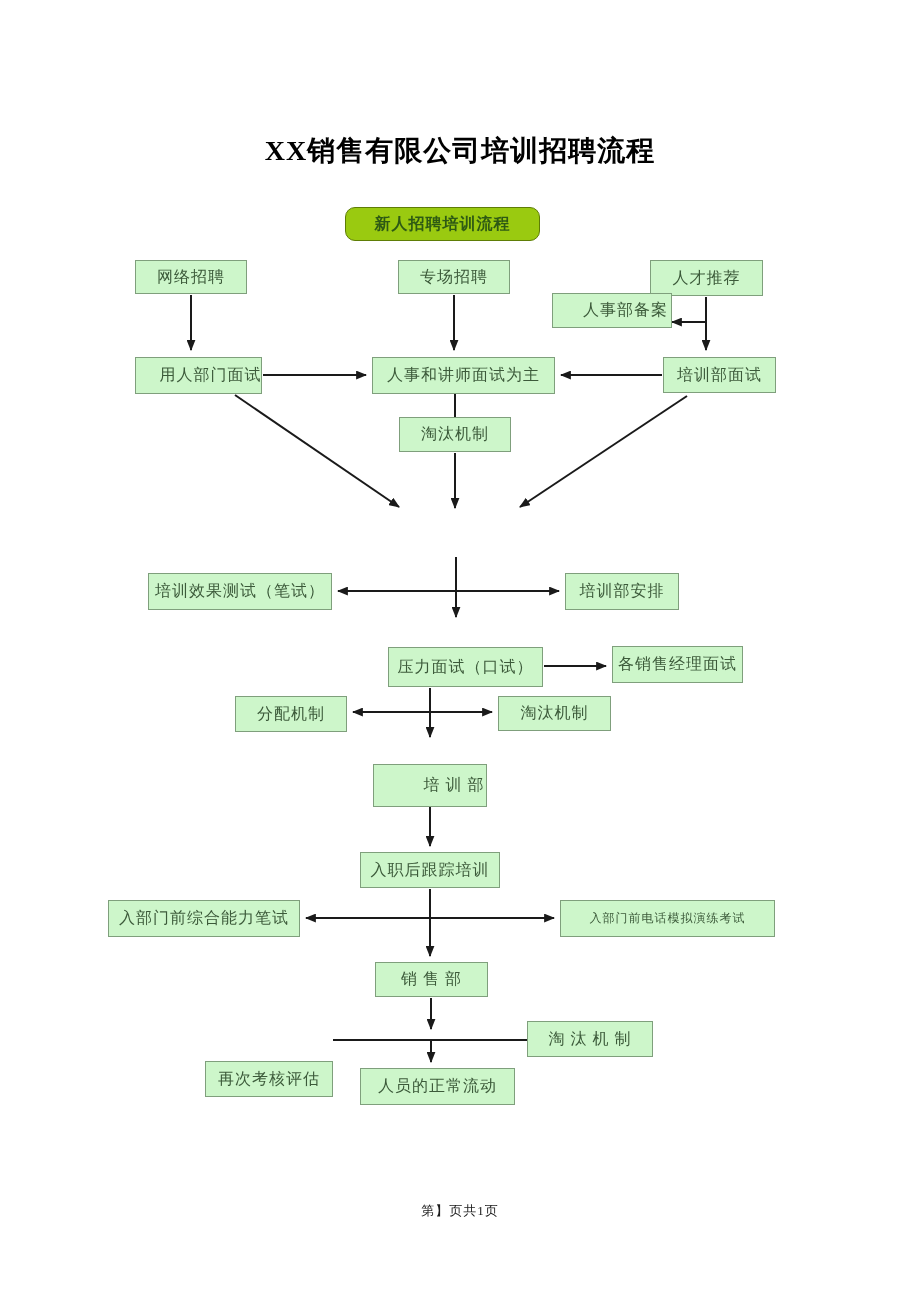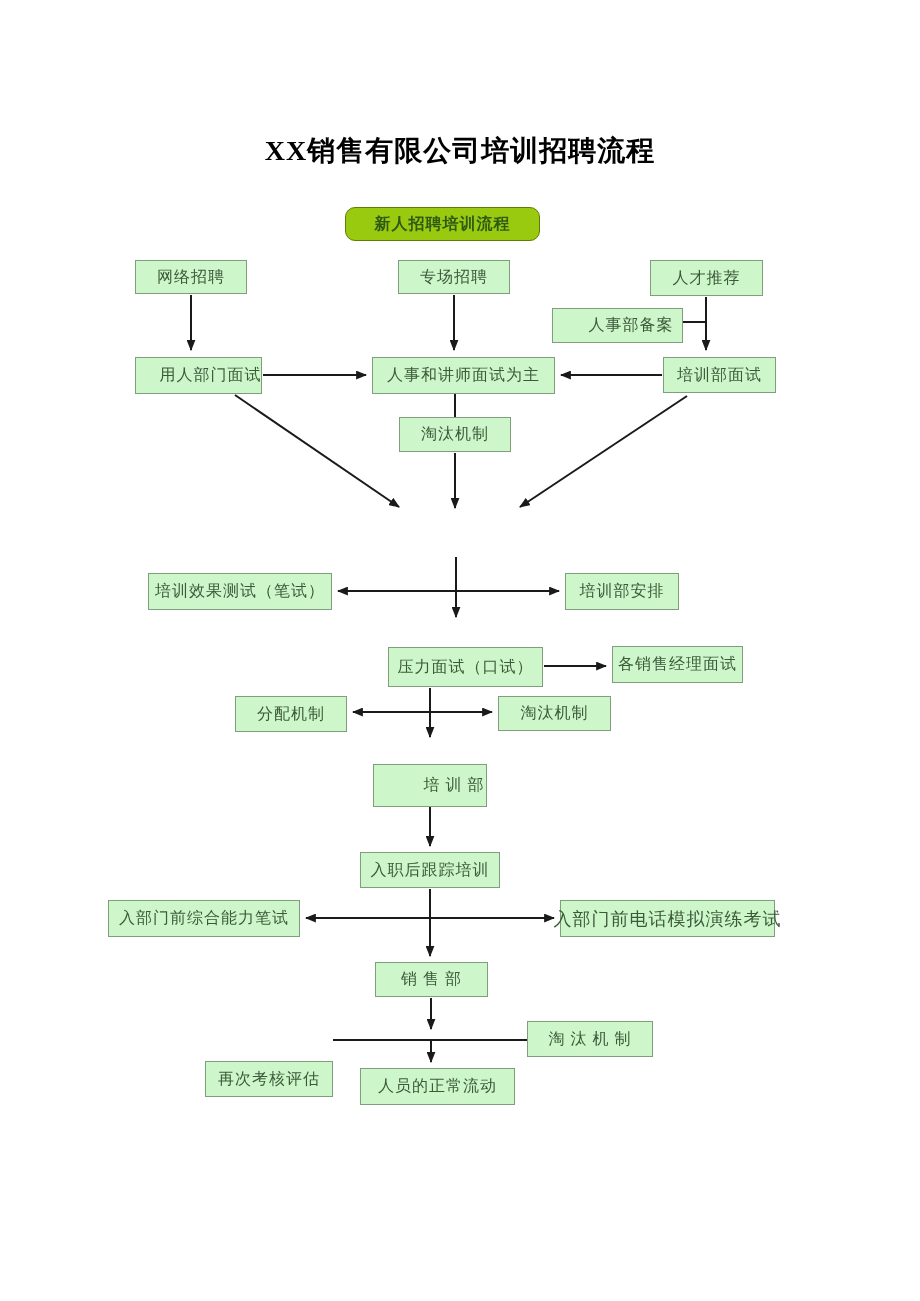--- a/index.html
+++ b/index.html
@@ -45,21 +45,21 @@
     letter-spacing:1px;
     text-align:center;
     white-space:nowrap;
   }
   .node.header-node{
     background:var(--header-fill);
     border:1px solid var(--header-border);
     color:var(--header-text);
     font-weight:bold;
   }
-  .node.small-text{font-size:18px;}
+  .node.small-text{font-size:12px;}
   svg.arrows{
     position:absolute;left:0;top:0;
     width:920px;height:1301px;
     color:var(--arrow-color);
     pointer-events:none;
   }
   .page-footer{
     position:absolute;
     left:0;top:1202px;width:920px;
     text-align:center;
@@ -107,34 +107,35 @@
       <line x1="431" y1="1039" x2="431" y2="1062" marker-end="url(#ah-end)"></line>
       <line x1="333" y1="1040" x2="527" y2="1040"></line>
     </g>
   </svg>
 
   <div class="node header-node" style="left:345px;top:207px;width:195px;height:34px;border-radius:10px;">新人招聘培训流程</div>
 
   <div class="node" style="left:135px;top:260px;width:112px;height:34px;">网络招聘</div>
   <div class="node" style="left:398px;top:260px;width:112px;height:34px;">专场招聘</div>
   <div class="node" style="left:650px;top:260px;width:113px;height:36px;">人才推荐</div>
-  <div class="node" style="left:552px;top:308px;width:131px;height:35px;padding-left:27px;">人事部备案</div>
+  <div class="node" style="left:552px;top:293px;width:120px;height:35px;padding-left:27px;">人事部备案</div>
   <div class="node" style="left:135px;top:357px;width:127px;height:37px;padding-left:24px;">用人部门面试</div>
   <div class="node" style="left:372px;top:357px;width:183px;height:37px;">人事和讲师面试为主</div>
   <div class="node" style="left:663px;top:357px;width:113px;height:36px;">培训部面试</div>
   <div class="node" style="left:399px;top:417px;width:112px;height:35px;">淘汰机制</div>
   <div class="node" style="left:148px;top:573px;width:184px;height:37px;">培训效果测试（笔试）</div>
   <div class="node" style="left:565px;top:573px;width:114px;height:37px;">培训部安排</div>
   <div class="node" style="left:388px;top:647px;width:155px;height:40px;">压力面试（口试）</div>
   <div class="node" style="left:612px;top:646px;width:131px;height:37px;">各销售经理面试</div>
   <div class="node" style="left:235px;top:696px;width:112px;height:36px;">分配机制</div>
   <div class="node" style="left:498px;top:696px;width:113px;height:35px;">淘汰机制</div>
   <div class="node" style="left:373px;top:764px;width:114px;height:43px;padding-left:48px;">培 训 部</div>
   <div class="node" style="left:360px;top:852px;width:140px;height:36px;">入职后跟踪培训</div>
   <div class="node" style="left:108px;top:900px;width:192px;height:37px;">入部门前综合能力笔试</div>
   <div class="node small-text" style="left:560px;top:900px;width:215px;height:37px;">入部门前电话模拟演练考试</div>
   <div class="node" style="left:375px;top:962px;width:113px;height:35px;">销 售 部</div>
   <div class="node" style="left:205px;top:1021px;width:128px;height:36px;margin-top:40px;">再次考核评估</div>
   <div class="node" style="left:527px;top:1021px;width:126px;height:36px;">淘 汰 机 制</div>
   <div class="node" style="left:360px;top:1068px;width:155px;height:37px;">人员的正常流动</div>
 
+  <div class="page-footer">第】页共1页</div>
 
 </div>
 
 </body></html>

